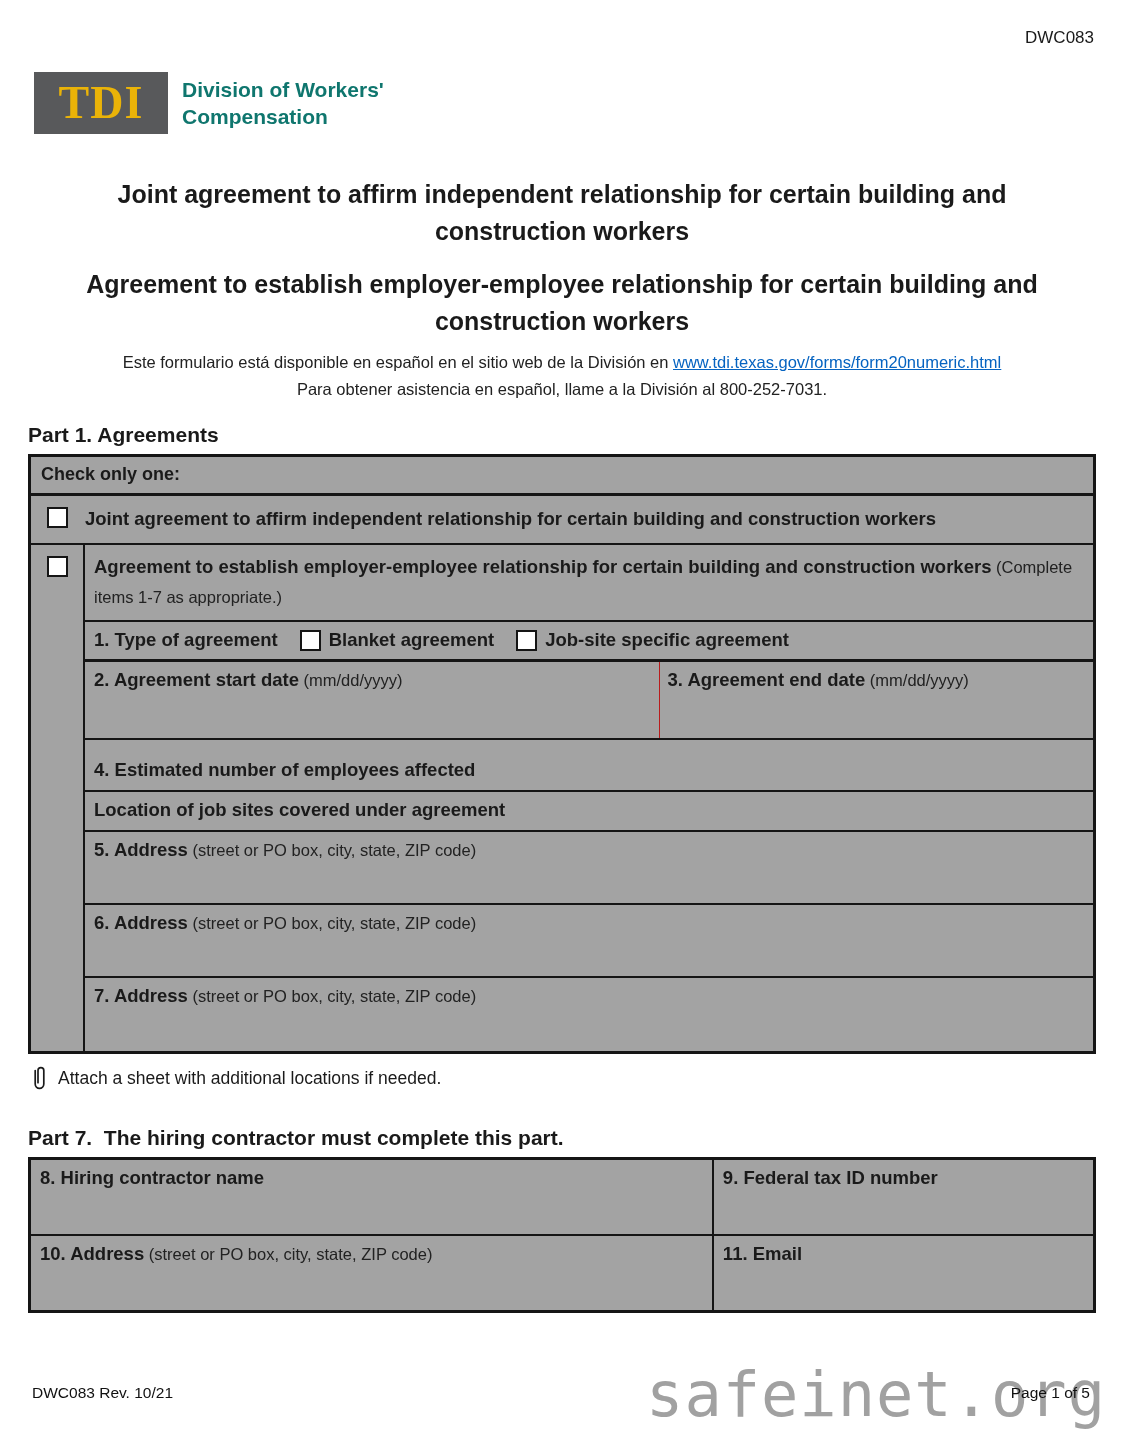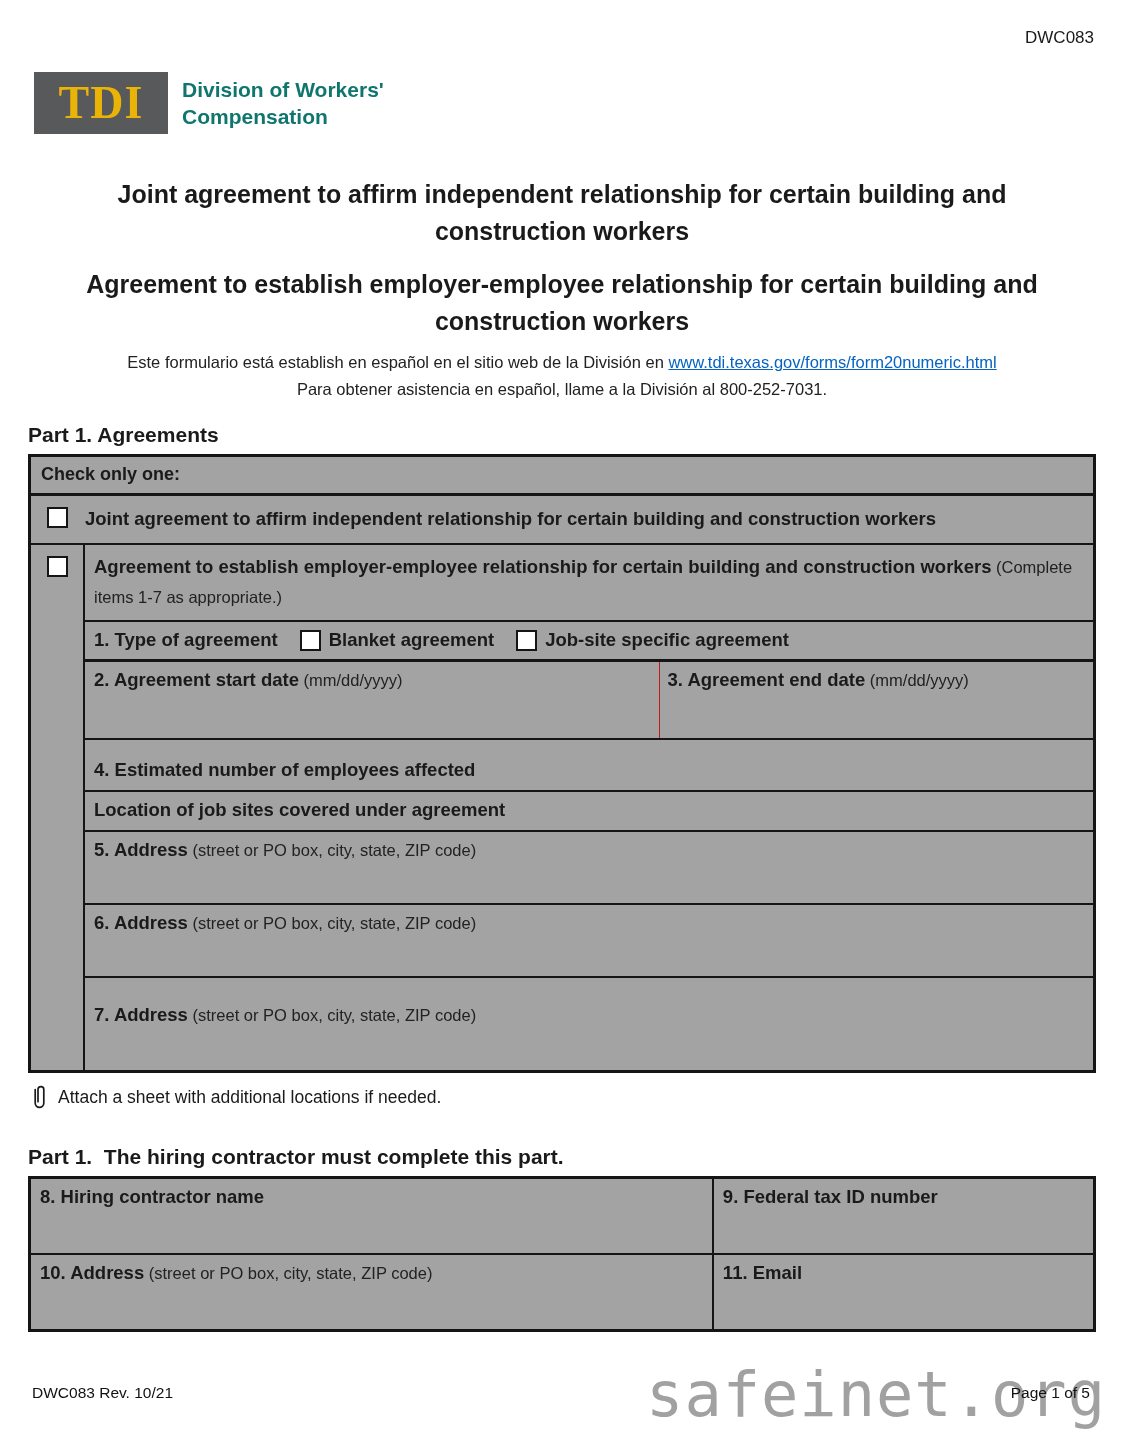--- a/index.html
+++ b/index.html
@@ -84,21 +84,21 @@
     width: 21px; height: 21px;
     border: 2px solid #151515; background: #fff;
     display: inline-block; flex: 0 0 auto;
   }
   .opt1-text {
     padding: 8px 14px 10px 2px;
     font-size: 18.5px; font-weight: bold; line-height: 29px;
   }
   .opt2-main { flex: 1 1 auto; border-left: 2px solid #151515; }
   .sub-row { border-bottom: 2px solid #151515; }
-  .sub-row:last-child { border-bottom: none; margin-top: 19px; }
+  .sub-row:last-child { border-bottom: none; }
   .opt2-text {
     padding: 7px 14px 8px 9px;
     font-size: 18.5px; line-height: 29px;
   }
   .bold { font-weight: bold; }
   .hint { font-weight: normal; font-size: 16.5px; color: #222; }
 
   .type-row {
     display: flex; align-items: center;
     padding: 7px 10px 8px 9px;
@@ -164,21 +164,21 @@
     <div class="logo-text">
       <div>Division of Workers'</div>
       <div>Compensation</div>
     </div>
   </div>
 
   <div class="title title-1">Joint agreement to affirm independent relationship for certain building and construction workers</div>
   <div class="title title-2">Agreement to establish employer-employee relationship for certain building and construction workers</div>
 
   <div class="notice">
-    <div><span>Este formulario está establish en español en el sitio web de la División en </span><span class="link">www.tdi.texas.gov/forms/form20numeric.html</span></div>
+    <div><span>Este formulario está disponible en español en el sitio web de la División en </span><span class="link">www.tdi.texas.gov/forms/form20numeric.html</span></div>
     <div>Para obtener asistencia en español, llame a la División al 800-252-7031.</div>
   </div>
 
   <div class="part-heading">Part 1. Agreements</div>
 
   <div class="tbl">
 
     <div class="row-check-only">Check only one:</div>
 
     <div class="opt-row opt-row-1">
@@ -237,21 +237,21 @@
     </div>
   </div>
 
   <div class="attach-note">
     <svg width="15" height="27" viewBox="0 0 15 27">
       <path d="M3.2 5.5 v13.5 a4.3 4.3 0 0 0 8.6 0 V5.5 a2.9 2.9 0 0 0 -5.8 0 v12.2" fill="none" stroke="#1a1a1a" stroke-width="1.7" stroke-linecap="round"></path>
     </svg>
     <span>Attach a sheet with additional locations if needed.</span>
   </div>
 
-  <div class="part-heading part2-heading">Part 1.  The hiring contractor must complete this part.</div>
+  <div class="part-heading part2-heading">Part 7.  The hiring contractor must complete this part.</div>
 
   <div class="tbl tbl2">
     <div class="row2">
       <div class="t2-cell t2-left bold">
         <span>8. Hiring contractor name</span>
       </div>
       <div class="t2-cell t2-right bold">
         <span>9. Federal tax ID number</span>
       </div>
     </div>

